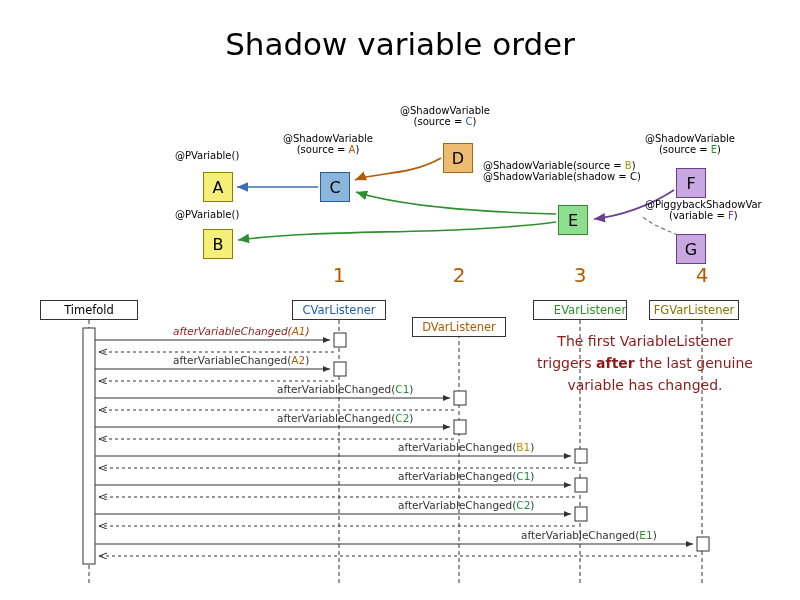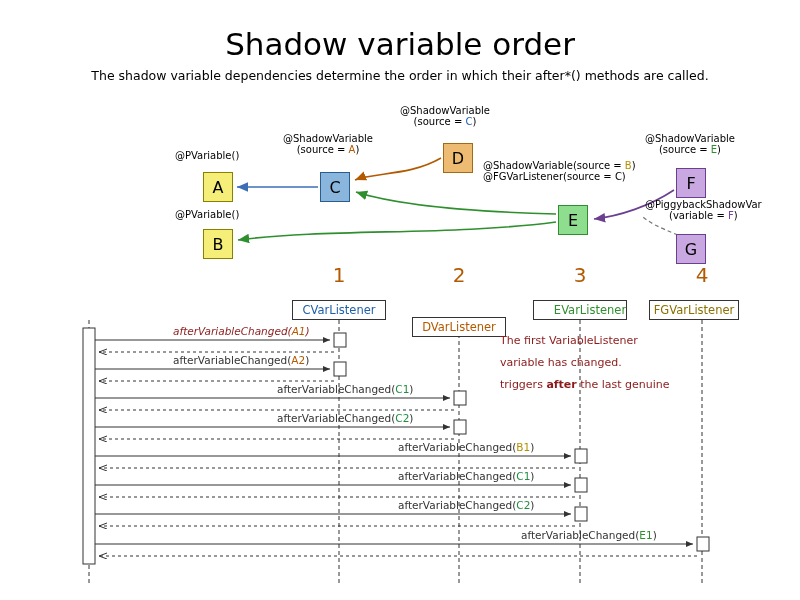--- a/index.html
+++ b/index.html
@@ -108,41 +108,40 @@
   .msg .arg-a { color: #b35a00; }
   .msg .arg-c { color: #1f8f3f; }
   .msg .arg-b { color: #b38f00; }
   .msg .arg-e { color: #2f8f2f; }
   .msg.dark { color: #333; }
 
   .note {
     position: absolute;
     left: 500px; top: 330px;
     width: 290px;
-    text-align: left;
-    font-size: 11px;
+    text-align: center;
+    font-size: 14px;
     color: #8b1a1a;
     line-height: 22px;
   }
   .note b { font-weight: bold; }
 
   svg.overlay {
     position: absolute;
     left: 0; top: 0;
     width: 800px; height: 600px;
     pointer-events: none;
   }
 </style>
 </head>
 <body>
 
 <div id="root">
 
   <div class="title">Shadow variable order</div>
-  <div class="subtitle">The shadow variable dependencies determine the order in which their after*() methods are called.</div>
 
   <svg class="overlay">
     <defs>
       <marker id="arrBlue" markerWidth="8" markerHeight="8" refX="7" refY="3" orient="auto">
         <path d="M0,0 L7,3 L0,6 z" fill="#3b6fb5"></path>
       </marker>
       <marker id="arrOrange" markerWidth="8" markerHeight="8" refX="7" refY="3" orient="auto">
         <path d="M0,0 L7,3 L0,6 z" fill="#b35a00"></path>
       </marker>
       <marker id="arrGreen" markerWidth="8" markerHeight="8" refX="7" refY="3" orient="auto">
@@ -238,37 +237,38 @@
   <div class="ann" style="left:283px; top:133px; text-align:center;">
     <div>@ShadowVariable</div>
     <div>(source = <span class="src-a">A</span>)</div>
   </div>
   <div class="ann" style="left:400px; top:105px; text-align:center;">
     <div>@ShadowVariable</div>
     <div>(source = <span class="src-c">C</span>)</div>
   </div>
   <div class="ann" style="left:483px; top:160px;">
     <div>@ShadowVariable(source = <span class="src-b">B</span>)</div>
-    <div>@FGVarListener(source = C)</div>
+    <div>@ShadowVariable(shadow = C)</div>
   </div>
   <div class="ann" style="left:645px; top:133px; text-align:center;">
     <div>@ShadowVariable</div>
     <div>(source = <span class="src-e">E</span>)</div>
   </div>
   <div class="ann" style="left:645px; top:199px; text-align:center;">
     <div>@PiggybackShadowVar</div>
     <div>(variable = <span class="src-f">F</span>)</div>
   </div>
 
 
   <div class="lane-num" style="left:309px; top:263px;">1</div>
   <div class="lane-num" style="left:429px; top:263px;">2</div>
   <div class="lane-num" style="left:550px; top:263px;">3</div>
   <div class="lane-num" style="left:672px; top:263px;">4</div>
 
+  <div class="lifeline-box lb-timefold" style="left:40px; top:300px; width:98px;">Timefold</div>
   <div class="lifeline-box lb-c" style="left:292px; top:300px; width:94px;">CVarListener</div>
   <div class="lifeline-box lb-d" style="left:412px; top:317px; width:94px;">DVarListener</div>
   <div class="lifeline-box lb-e" style="left:533px; top:300px; width:94px;">EVarListener</div>
   <div class="lifeline-box lb-f" style="left:649px; top:300px; width:90px;">FGVarListener</div>
 
   <div class="msg" style="left:173px; top:325px;font-style:italic;">
     <span>afterVariableChanged</span>(<span class="arg-a">A1</span>)
   </div>
   <div class="msg dark" style="left:173px; top:354px;">
     <span>afterVariableChanged</span>(<span class="arg-a">A2</span>)
@@ -287,17 +287,17 @@
   </div>
   <div class="msg dark" style="left:398px; top:499px;">
     <span>afterVariableChanged</span>(<span class="arg-c">C2</span>)
   </div>
   <div class="msg dark" style="left:521px; top:529px;">
     <span>afterVariableChanged</span>(<span class="arg-e">E1</span>)
   </div>
 
   <div class="note">
     <div>The first VariableListener</div>
+    <div><span>triggers </span><b>after</b><span> the last genuine</span></div>
     <div>variable has changed.</div>
-    <div><span>triggers </span><b>after</b><span> the last genuine</span></div>
   </div>
 
 </div>
 
 </body></html>

